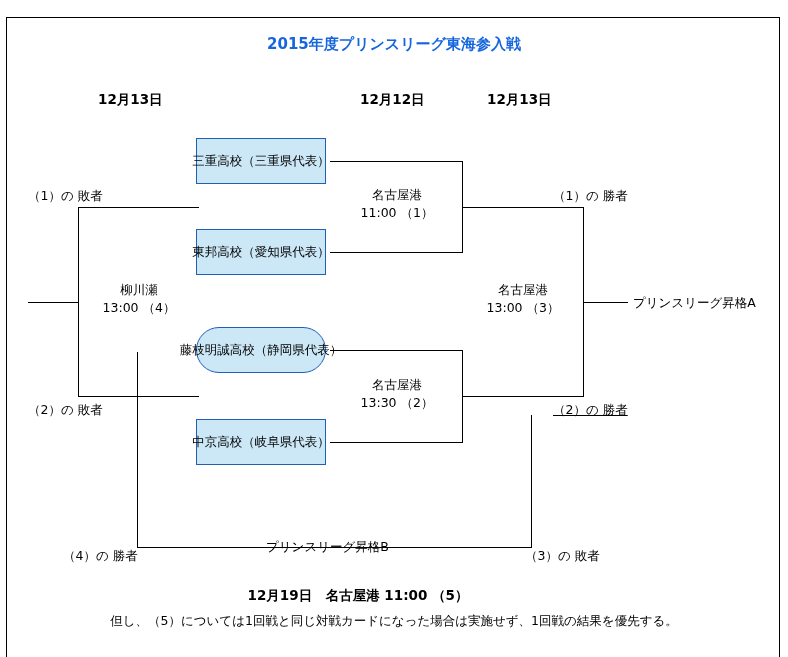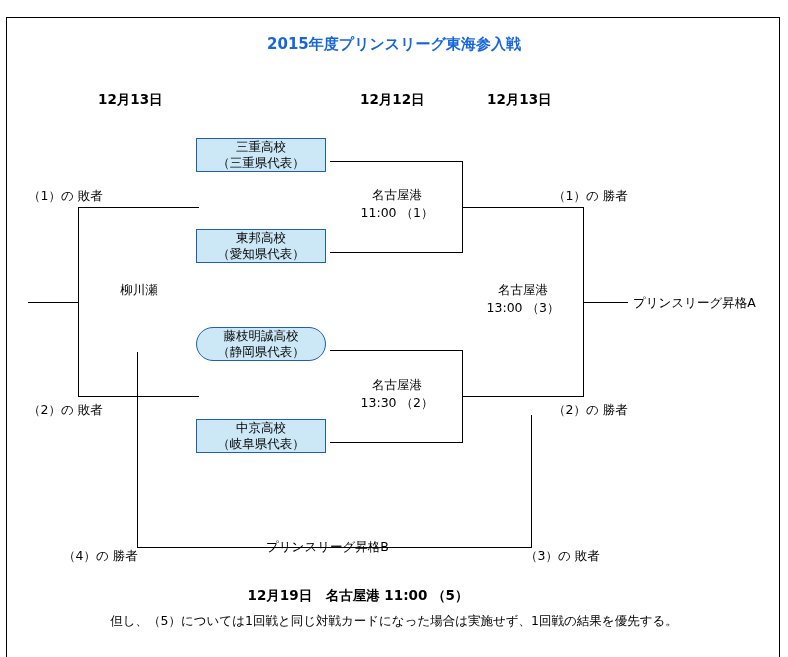--- a/index.html
+++ b/index.html
@@ -43,23 +43,23 @@
     font-weight: bold;
     color: #000000;
     white-space: nowrap;
   }
   .team-box {
     position: absolute;
     box-sizing: border-box;
     background: #cce8f7;
     border: 1px solid #1f5fb4;
     width: 130px;
-    height: 34px;
+    height: 46px;
     display: flex;
-    flex-direction: column;
+    flex-direction: row;
     align-items: center;
     justify-content: center;
     line-height: 1.25;
     font-size: 12.5px;
     color: #000000;
     white-space: nowrap;
   }
   .match-label {
     position: absolute;
     text-align: center;
@@ -158,26 +158,27 @@
   <div class="match-label" style="left:331px; top:365px; width:132px;">
     <div>名古屋港</div>
     <div>13:30 （2）</div>
   </div>
   <div class="match-label" style="left:463px; top:270px; width:120px;">
     <div>名古屋港</div>
     <div>13:00 （3）</div>
   </div>
   <div class="match-label" style="left:79px; top:270px; width:120px;">
     <div>柳川瀬</div>
+    <div>13:00 （4）</div>
   </div>
 
   <div class="note" style="left:28px; top:177px;">（1）の 敗者</div>
   <div class="note" style="left:28px; top:391px;">（2）の 敗者</div>
   <div class="note" style="left:553px; top:177px;">（1）の 勝者</div>
-  <div class="note" style="left:553px; top:391px;">（2）の 勝者</div>
+  <div class="note" style="left:553px; top:391px;text-decoration:underline;">（2）の 勝者</div>
   <div class="note" style="left:63px; top:537px;">（4）の 勝者</div>
   <div class="note" style="left:525px; top:537px;">（3）の 敗者</div>
 
   <div class="note" style="left:633px; top:284px;">プリンスリーグ昇格A</div>
   <div class="note" style="left:266px; top:528px;">プリンスリーグ昇格B</div>
 
   <div class="foot-1" style="top:576px;">12月19日　名古屋港 11:00 （5）</div>
   <div class="foot-2" style="top:602px;">但し、（5）については1回戦と同じ対戦カードになった場合は実施せず、1回戦の結果を優先する。</div>
 
 </div>

